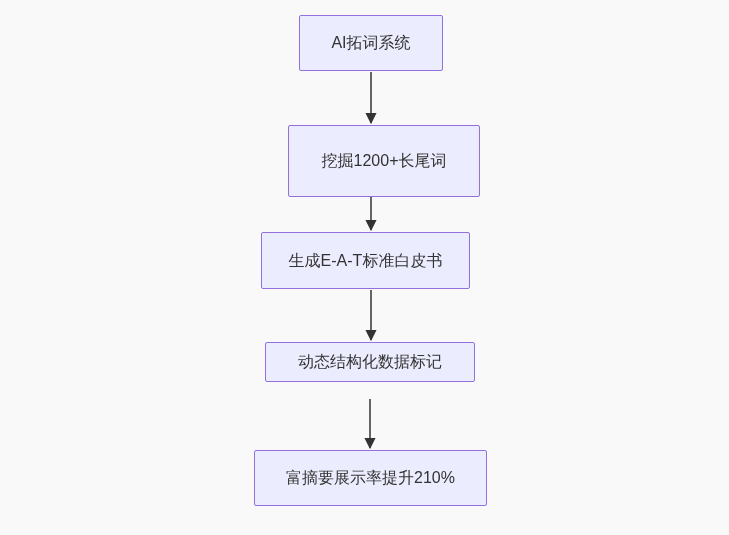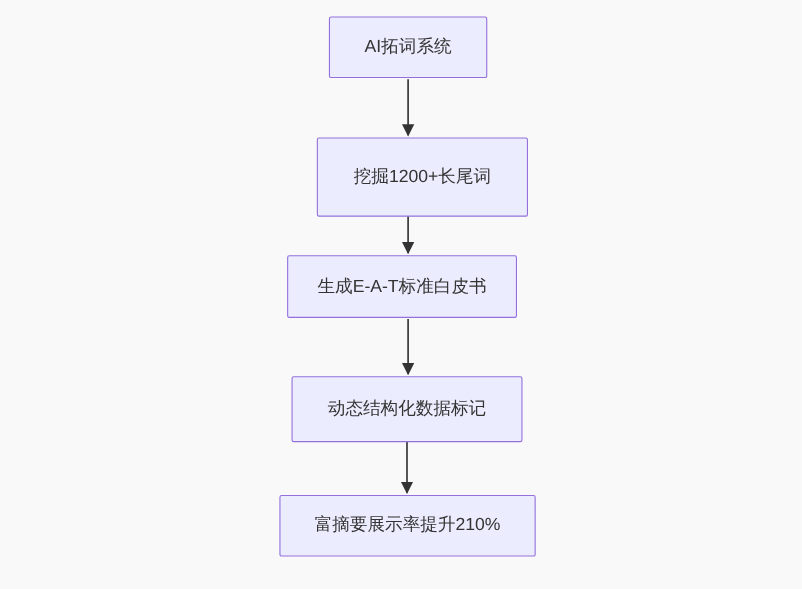--- a/index.html
+++ b/index.html
@@ -71,20 +71,20 @@
   <div id="nodes">
       <div class="node" style="left: 299px; top: 15px; width: 144px; height: 56px;">
         <span>AI拓词系统</span>
       </div>
       <div class="node" style="left: 288px; top: 125px; width: 192px; height: 72px;">
         <span>挖掘1200+长尾词</span>
       </div>
       <div class="node" style="left: 261px; top: 232px; width: 209px; height: 57px;">
         <span>生成E-A-T标准白皮书</span>
       </div>
-      <div class="node" style="left: 265px; top: 342px; width: 210px; height: 60px;">
+      <div class="node" style="left: 265px; top: 342px; width: 210px; height: 40px;">
         <span>动态结构化数据标记</span>
       </div>
       <div class="node" style="left: 254px; top: 450px; width: 233px; height: 56px;">
         <span>富摘要展示率提升210%</span>
       </div>
     </div>
 </div>
 
 </body></html>

